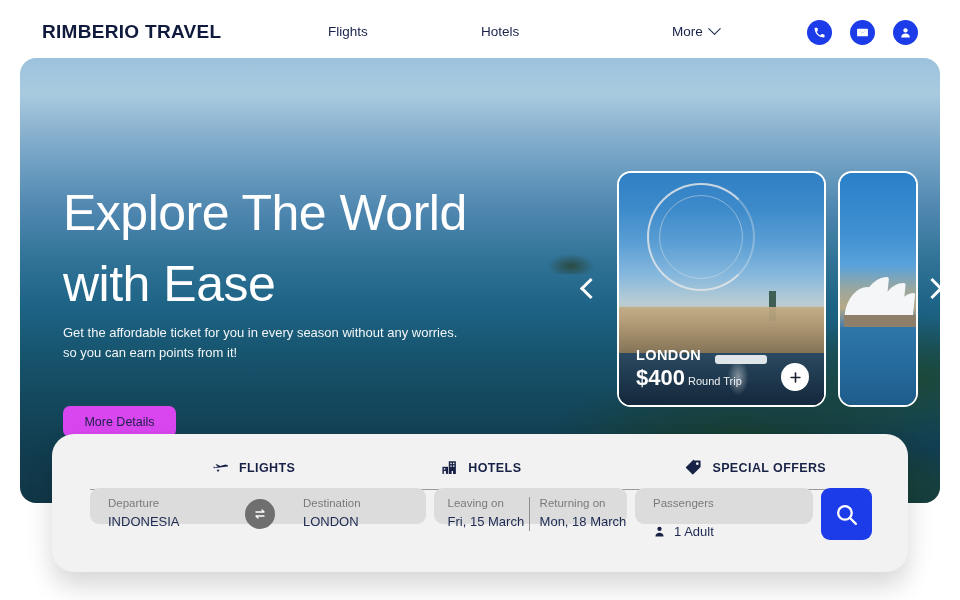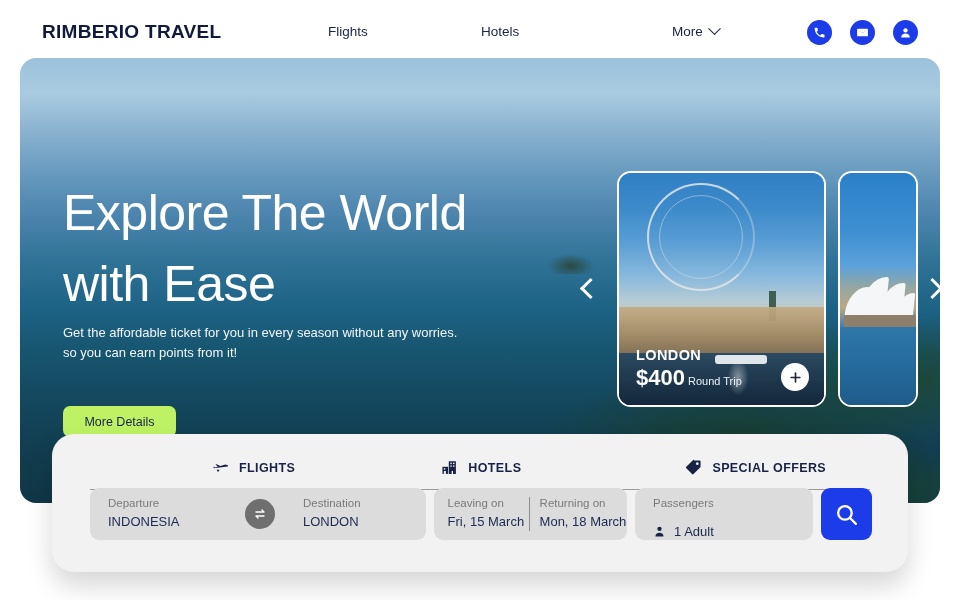--- a/index.html
+++ b/index.html
@@ -71,21 +71,21 @@
     letter-spacing: -0.5px;
     margin-top: 20px;
   }
   .hero-para {
     position: absolute; left: 43px; top: 265px;
     font-size: 13px; line-height: 19.5px; color: #f2f6f8;
   }
   .more-details {
     position: absolute; left: 43px; top: 348px;
     width: 113px; height: 31px; border-radius: 7px;
-    background: #bef264; color: #182247;
+    background: #d946ef; color: #182247;
     font-size: 12.5px; display: flex; align-items: center; justify-content: center;
     border: none; cursor: pointer; font-family: inherit;
   }
 
   
   .card-main {
     position: absolute; left: 597px; top: 113px; width: 209px; height: 236px;
     border-radius: 14px; border: 2px solid #ffffff; overflow: hidden;
   }
   .card-main-img {
@@ -201,21 +201,21 @@
     display: flex; align-items: center; gap: 10px;
     font-size: 12.5px; font-weight: bold; color: #182247; letter-spacing: .4px;
     background: none; border: none; cursor: pointer; font-family: inherit;
   }
   .tab-flights { margin-left: 122px; }
   .tab-hotels  { margin-left: 146px; }
   .tab-offers  { margin-left: 164px; }
   .tab svg { display: block; }
 
   .fields {
-    position: absolute; left: 38px; top: 54px; width: 782px; height: 52px;
+    position: absolute; left: 38px; top: 54px; width: 782px; height: 36px;
     display: flex; gap: 8px;
   }
   .pill { background: #dcdcdc; border-radius: 9px; position: relative; }
   .pill-label { position: absolute; left: 18px; top: 9px; font-size: 11.5px; color: #7a7a7a; }
   .pill-value { position: absolute; left: 18px; top: 26px; font-size: 13px; color: #1c2a52; }
 
   .p-route { width: 340px; }
   .p-route .dep-label  { left: 18px; }
   .p-route .dep-value  { left: 18px; }
   .p-route .dest-label { left: 213px; }

